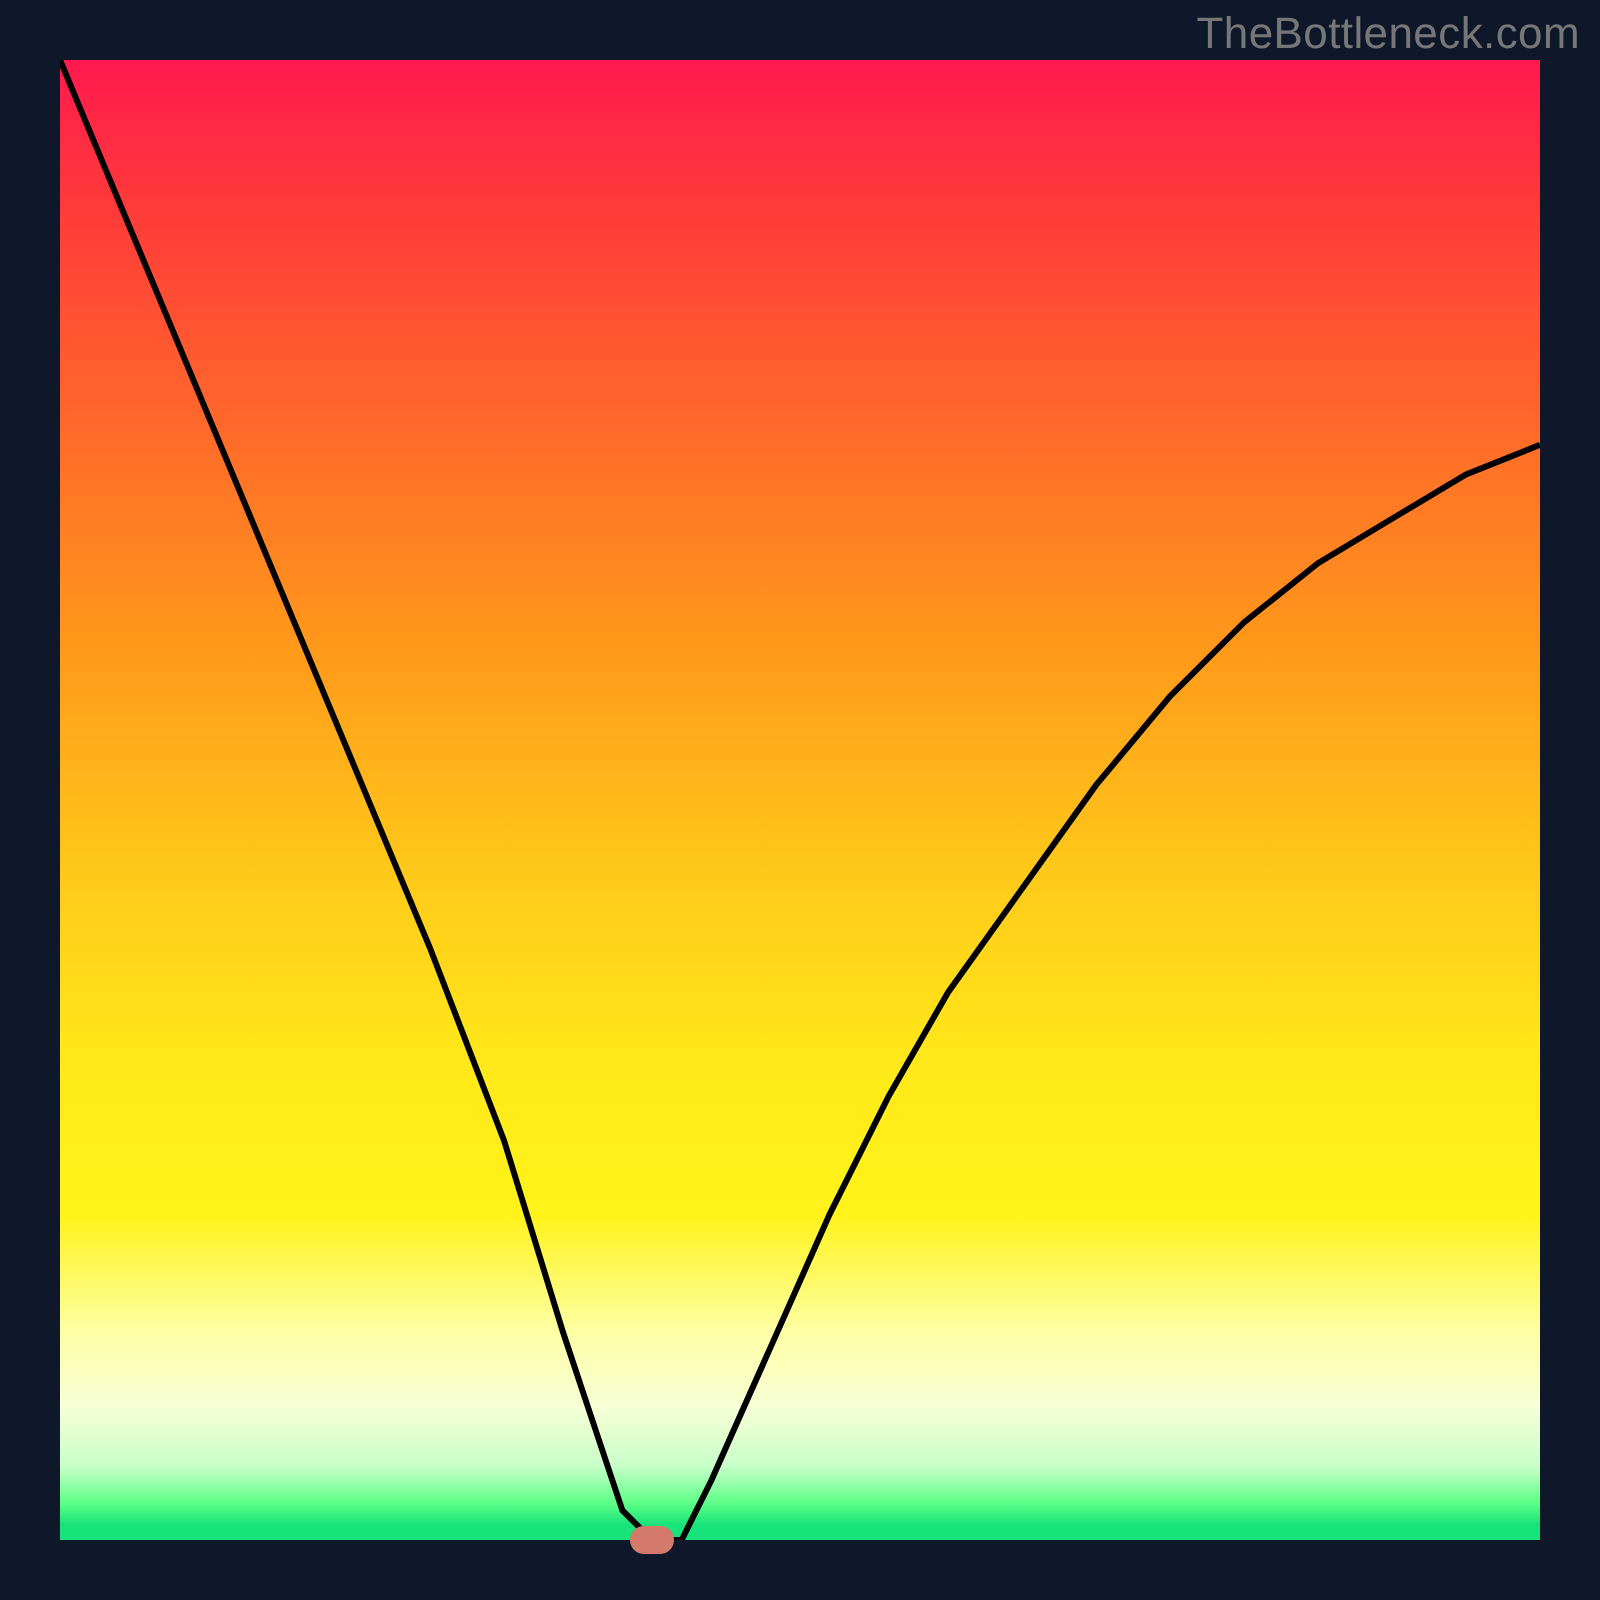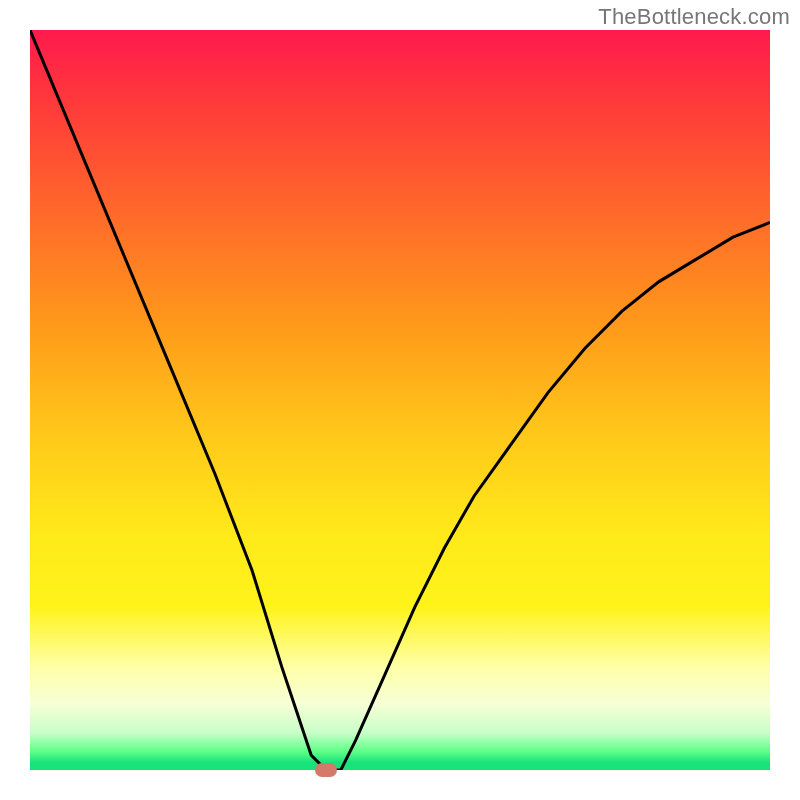--- a/index.html
+++ b/index.html
@@ -10,21 +10,21 @@
     background: #000;
     overflow: hidden;
     font-family: Arial, Helvetica, sans-serif;
   }
   .frame {
     position: absolute;
     left: 0;
     top: 0;
     width: 800px;
     height: 800px;
-    background: #ffffff;
+    background: #0f172a;
   }
   .plot {
     position: absolute;
     left: 30px;
     top: 30px;
     width: 740px;
     height: 740px;
     background: linear-gradient(to bottom,
       #ff1a4d 0%,
       #ff3a3a 10%,

